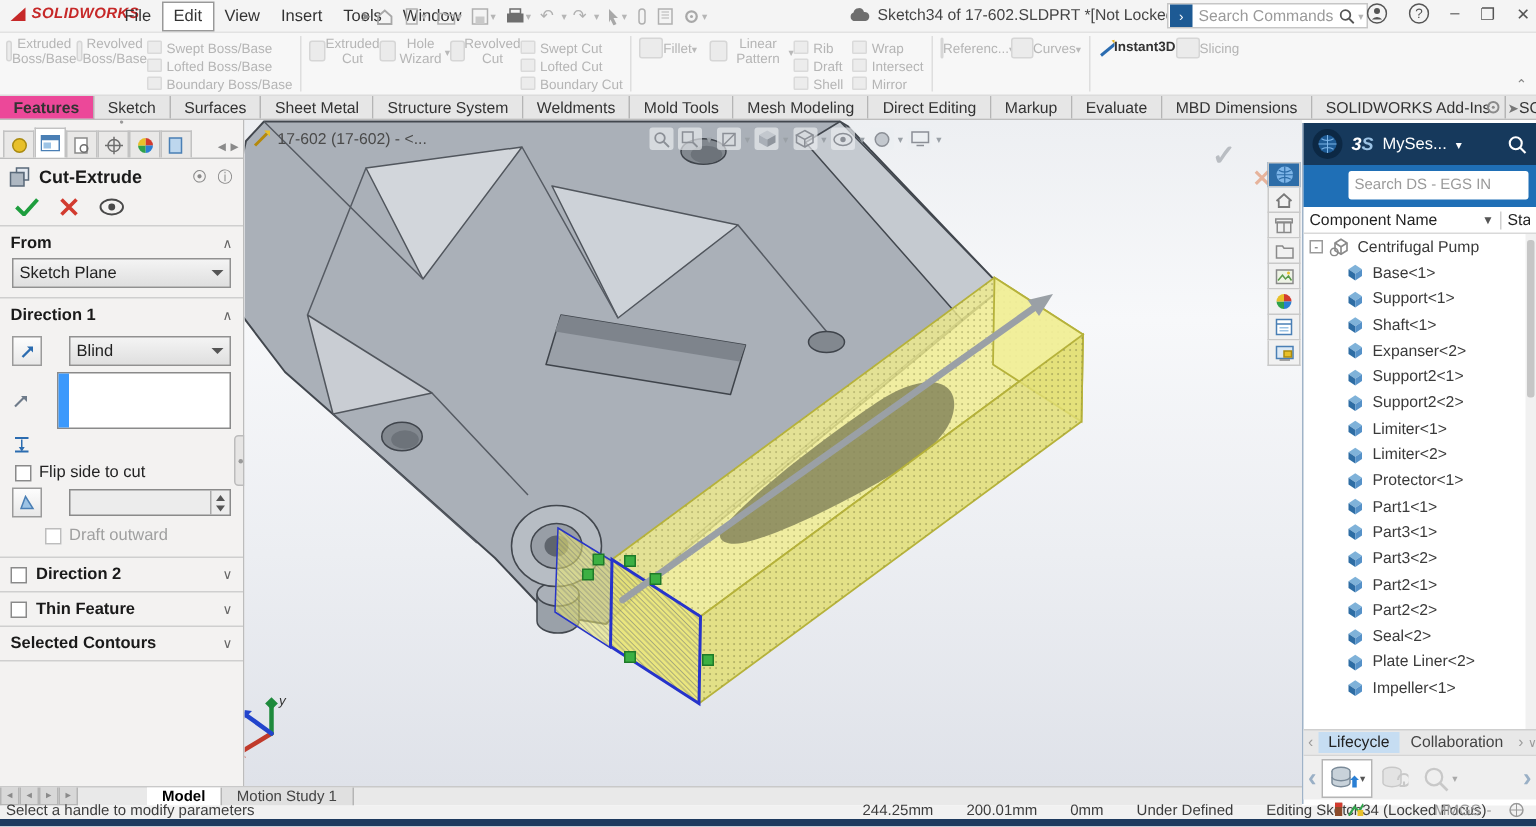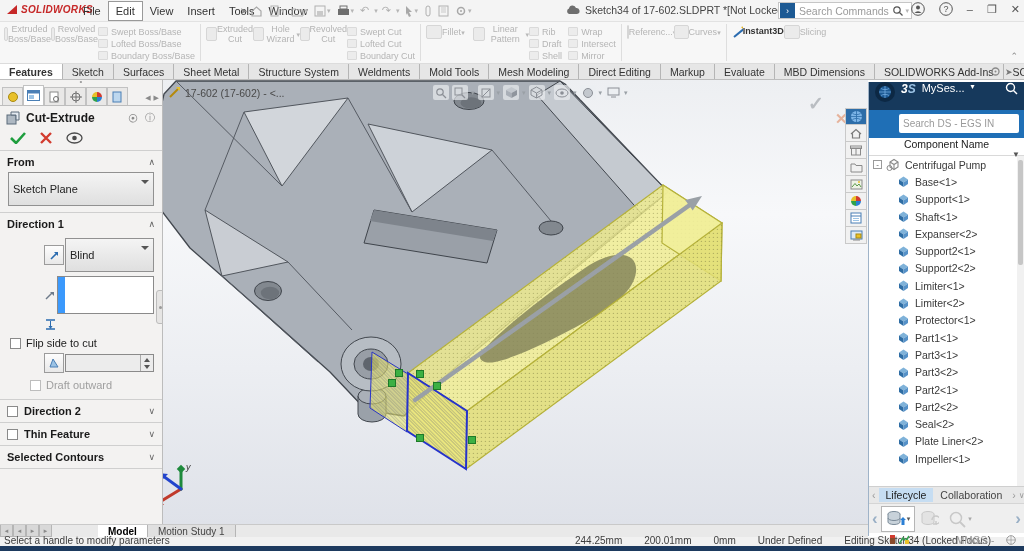--- a/index.html
+++ b/index.html
@@ -33,40 +33,40 @@
   .icon-ph { width:16px; height:14px; background:#ebebeb; border:1px solid #d6d6d6; border-radius:2px; margin-bottom:1px; }
   .rcaret { font-size:7px; color:#b9b9b9; margin-top:1px; }
   .rsmall-col { display:flex; flex-direction:column; justify-content:flex-start; gap:1px; padding-top:2px; }
   .rsmall { display:flex; align-items:center; gap:3px; color:#b5b5b5; font-size:9px; height:11px; }
   .rsmall .sic { width:10px; height:9px; background:#ececec; border:1px solid #dadada; border-radius:1px; }
   #ribbon-collapse { position:absolute; right:6px; bottom:2px; color:#888; font-size:9px; }
 
   
   #tabbar { position:absolute; left:0; top:64px; width:1024px; height:16px; background:#d9d9d9; display:flex; align-items:stretch; border-bottom:1px solid #bdbdbd; }
   .cmd-tab { padding:1px 9px; font-size:10.5px; color:#333; background:#e6e6e6; border-right:1px solid #b5b5b5; display:flex; align-items:center; white-space:nowrap; }
-  .cmd-tab.active { background:#ffffff; font-weight:bold; }
+  .cmd-tab.active { background:#ec4899; font-weight:bold; }
   #tabbar-right { margin-left:auto; display:flex; align-items:center; gap:4px; padding-right:4px; color:#777; font-size:9px; }
 
   
   #leftpanel { position:absolute; left:0; top:80px; width:163px; height:444px; background:#f3f2f1; border-right:1px solid #bcbcbc; font-size:11px; }
   #pm-grip { text-align:center; color:#9a9a9a; font-size:8px; height:6px; line-height:4px; }
   #pm-tabs { display:flex; align-items:flex-end; height:20px; border-bottom:1px solid #bdbdbd; padding-left:2px; }
   .pm-tab { width:21px; height:18px; border:1px solid #c2c2c2; border-bottom:none; background:#e9e8e7; display:flex; align-items:center; justify-content:center; }
   .pm-tab.active { background:#fff; height:20px; }
   .pm-arrows { margin-left:auto; color:#8a8a8a; font-size:7px; display:flex; gap:3px; padding:0 3px 3px 0; }
   #pm-header { display:flex; align-items:center; gap:5px; padding:4px 6px 3px 6px; }
   #pm-header .t { font-weight:bold; font-size:12px; color:#1a1a1a; flex:1; }
   #pm-header .hbtn { color:#8a8a8a; font-size:10px; border:1px solid transparent; }
   #pm-actions { display:flex; align-items:center; gap:14px; padding:2px 10px 6px 10px; border-bottom:1px solid #cfcfcf; }
   .sec-head { display:flex; align-items:center; padding:5px 7px 3px 7px; font-weight:bold; color:#1a1a1a; }
   .sec-head .chev { margin-left:auto; color:#666; font-size:9px; font-weight:normal; }
   .sec-body { padding:1px 8px 6px 8px; border-bottom:1px solid #cfcfcf; }
-  .dropdown { height:34px; background:linear-gradient(#f4f4f4,#dfdfdf); border:1px solid #919191; display:flex; align-items:center; padding:0 4px; color:#222; position:relative; }
+  .dropdown { height:20px; background:linear-gradient(#f4f4f4,#dfdfdf); border:1px solid #919191; display:flex; align-items:center; padding:0 4px; color:#222; position:relative; }
   .dropdown .dcaret { position:absolute; right:4px; top:7px; width:0; height:0; border:4px solid transparent; border-top-color:#555; }
-  .row { display:flex; align-items:center; gap:1px; margin-top:4px;margin-left:36px; }
+  .row { display:flex; align-items:center; gap:18px; margin-top:4px; }
   .mini-btn { width:20px; height:20px; background:linear-gradient(#fdfdfd,#e8e8e8); border:1px solid #9b9b9b; display:flex; align-items:center; justify-content:center; }
   .selbox { flex:1; height:38px; background:#fff; border:1px solid #8a8a8a; display:flex; }
   .selbox .strip { width:7px; background:#3b99fc; }
   .spinfield { flex:1; height:18px; background:#fff; border:1px solid #8a8a8a; display:flex; align-items:center; padding-left:4px; position:relative; }
   .spinfield.disabled { background:#ececec; }
   .spin { position:absolute; right:0; top:0; width:13px; height:100%; border-left:1px solid #aaa; display:flex; flex-direction:column; }
   .spin div { flex:1; display:flex; align-items:center; justify-content:center; }
   .tri-up { width:0; height:0; border:3px solid transparent; border-bottom:4px solid #555; margin-top:-2px; }
   .tri-dn { width:0; height:0; border:3px solid transparent; border-top:4px solid #555; margin-bottom:-2px; }
   .cbrow { display:flex; align-items:center; gap:5px; margin:6px 0 2px 2px; color:#222; }
@@ -84,28 +84,28 @@
   #confirm-check { position:absolute; left:645px; top:12px; color:#b9bdc2; font-size:19px; font-weight:bold; z-index:5; }
   #cancel-x { position:absolute; left:672px; top:30px; color:#e4a486; font-size:15px; font-weight:bold; opacity:.8; z-index:5; }
 
   
   #taskstrip { position:absolute; left:845px; top:108px; width:22px; z-index:6; }
   .ts-btn { width:22px; height:17px; background:#f1f1f1; border:1px solid #c9c9c9; border-top:none; display:flex; align-items:center; justify-content:center; }
   .ts-btn:first-child { border-top:1px solid #c9c9c9; background:#2d6da8; }
 
   
   #rightpanel { position:absolute; left:868px; top:82px; width:156px; height:454px; background:#fff; border-left:1px solid #9fb3c8; }
-  #rp-header { height:28px; background:#16395c; display:flex; padding:0 6px; gap:6px; }
+  #rp-header { height:28px; background:#16395c; display:flex; align-items:center; padding:0 6px; gap:6px; }
   #rp-avatar { width:20px; height:20px; border-radius:50%; background:#0c2844; display:flex; align-items:center; justify-content:center; }
   #rp-logo { color:#fff; font-weight:bold; font-style:italic; font-size:12px; }
   #rp-session { color:#fff; font-size:11px; }
   #rp-sess-caret { color:#fff; font-size:8px; }
   #rp-search-band { height:28px; background:#1f6fb6; position:relative; }
   #rp-search { position:absolute; right:5px; top:4px; width:120px; height:19px; background:#fff; border-radius:2px; display:flex; align-items:center; padding:0 4px; color:#9a9a9a; font-size:10px; white-space:nowrap; overflow:hidden; }
-  #rp-colhead { height:18px; display:flex; align-items:center; padding:0 4px; border-bottom:1px solid #d9d9d9; color:#222; font-size:10.5px; position:relative;flex-direction:column; }
+  #rp-colhead { height:18px; display:flex; align-items:center; padding:0 4px; border-bottom:1px solid #d9d9d9; color:#222; font-size:10.5px; position:relative; }
   #rp-colhead .filter { margin-left:auto; color:#555; font-size:8px; }
   #rp-colhead .stat { margin-left:4px; border-left:1px solid #d0d0d0; padding-left:4px; white-space:nowrap; overflow:hidden; width:20px; }
   #rp-tree { position:relative; height:330px; overflow:hidden; }
   .tree-row { height:17.3px; display:flex; align-items:center; padding-left:4px; color:#3a3a3a; font-size:10.5px; white-space:nowrap; }
   .tree-row .expander { width:9px; height:9px; border:1px solid #9a9a9a; background:#fff; font-size:8px; line-height:7px; text-align:center; color:#555; margin-right:4px; }
   .tree-row.child { padding-left:28px; }
   .tree-row .ticon { margin-right:5px; flex:0 0 auto; }
   #rp-scroll { position:absolute; right:0; top:0; width:7px; height:330px; background:#f1f1f1; }
   #rp-scroll .thumb { position:absolute; left:1px; top:4px; width:5px; height:105px; background:#c6c6c6; border-radius:2px; }
   #rp-tabs { height:17px; background:#e8e8e8; border-top:1px solid #cfcfcf; display:flex; align-items:center; font-size:10.5px; }

